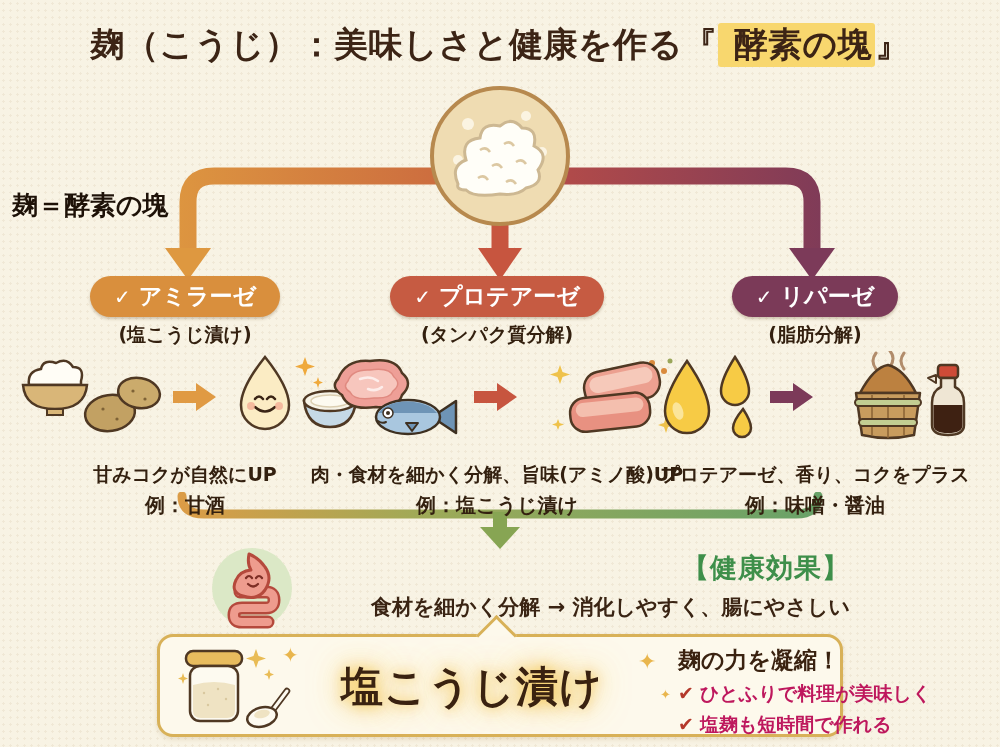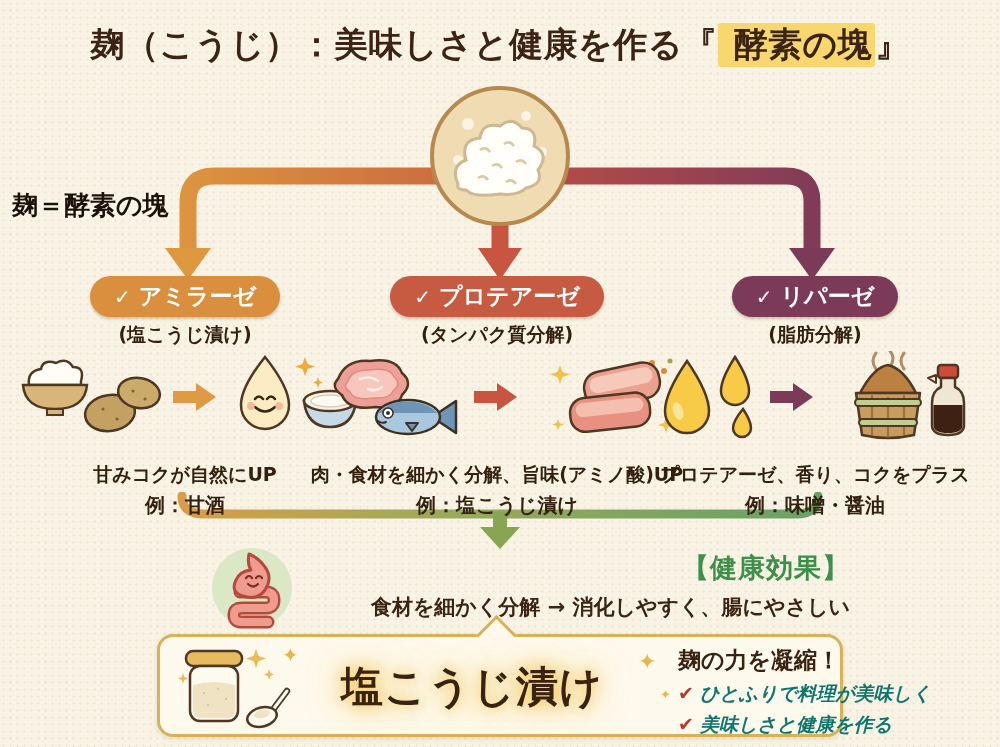--- a/index.html
+++ b/index.html
@@ -50,21 +50,21 @@
     font-size:42px;font-weight:900;color:#3A2210;letter-spacing:1px;
     text-shadow:0 0 12px rgba(245,203,96,.95),0 0 24px rgba(245,203,96,.8),0 0 34px rgba(245,203,96,.6);}
   .sparkle{position:absolute;color:#E9B64D;z-index:3;}
   .sp1{left:122px;top:6px;font-size:20px;}
   .sp2{left:478px;top:12px;font-size:22px;}
   .sp3{left:500px;top:50px;font-size:13px;}
   .product-right{position:absolute;left:518px;top:8px;}
   .product-headline{font-size:23px;font-weight:900;color:#3A2210;white-space:nowrap;}
   .bullet{display:flex;align-items:baseline;gap:6px;margin-top:5px;white-space:nowrap;}
   .bullet .bchk{color:#B4392B;font-size:19px;font-weight:900;}
-  .bullet .btxt{font-size:19px;font-weight:900;color:#0f766e;font-style:italic;}
+  .bullet .btxt{font-size:19px;font-weight:900;color:#be185d;}
 </style>
 </head>
 <body>
 
 <div class="stage">
 
   <h1 class="title"><span>麹（こうじ）：美味しさと健康を作る『</span><span class="hl">酵素の塊</span><span>』</span></h1>
 
   <svg class="connector-svg" width="680" height="185" viewBox="0 0 680 185">
     <defs>
@@ -257,18 +257,18 @@
     <span class="sparkle sp3">✦</span>
     <div class="product-name">塩こうじ漬け</div>
     <div class="product-right">
       <div class="product-headline">麹の力を凝縮！</div>
       <div class="bullet">
         <span class="bchk">✔</span>
         <span class="btxt">ひとふりで料理が美味しく</span>
       </div>
       <div class="bullet">
         <span class="bchk">✔</span>
-        <span class="btxt">美味しさと健康を作る</span>
+        <span class="btxt">塩麹も短時間で作れる</span>
       </div>
     </div>
   </div>
 
 </div>
 
 </body></html>

